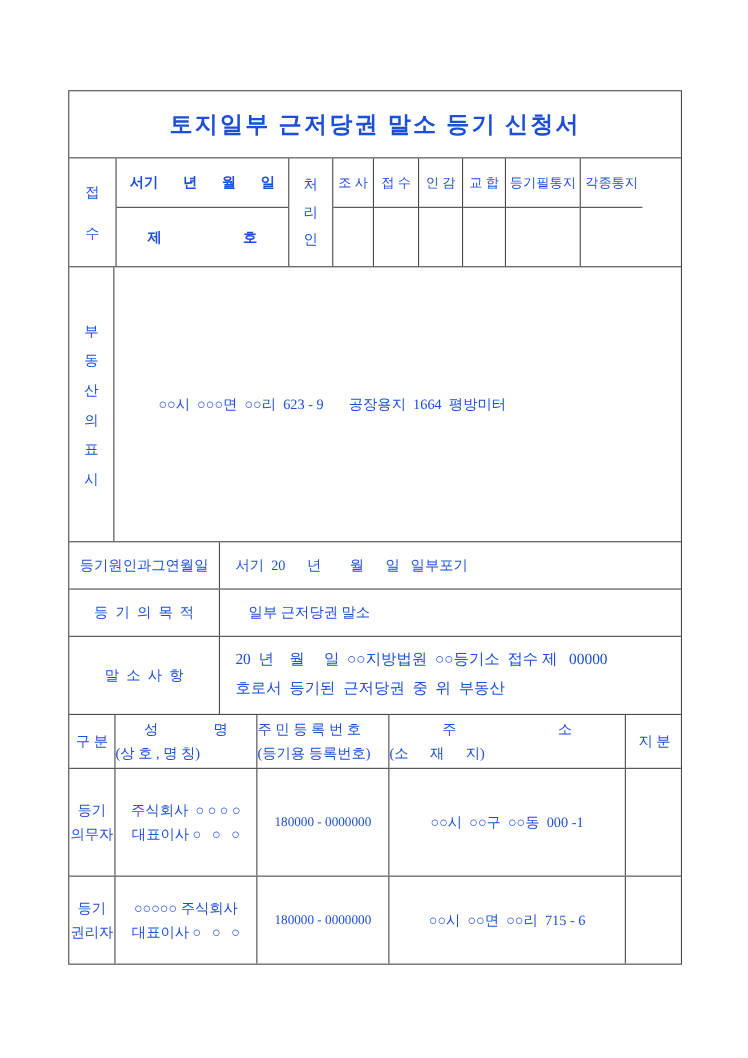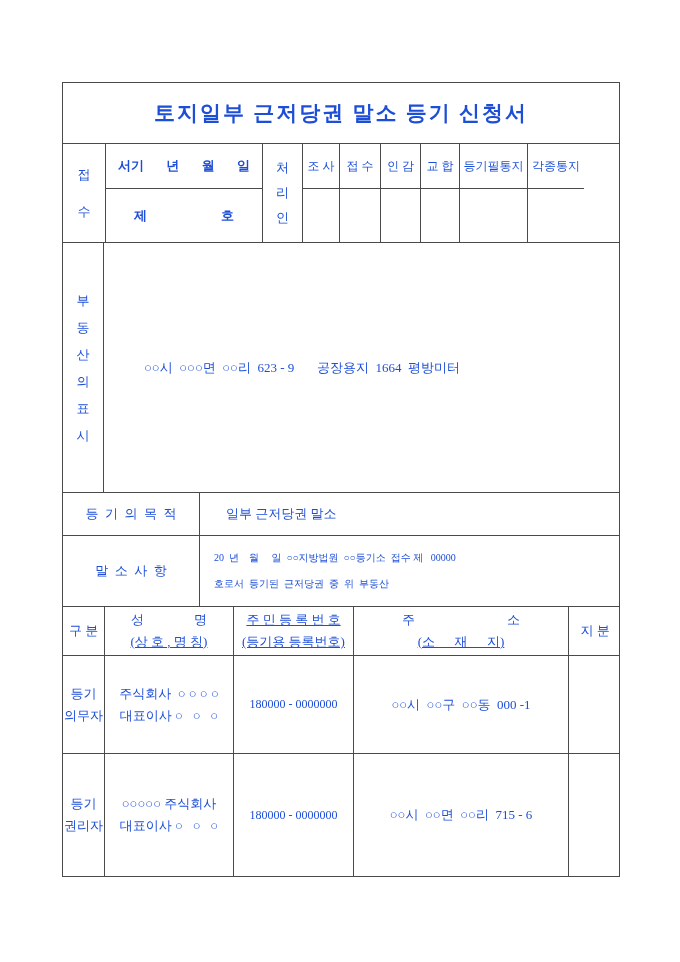--- a/index.html
+++ b/index.html
@@ -45,31 +45,31 @@
   .prop-label{width:41px;flex-direction:column;justify-content:center;font-size:13px;}
   .prop-label span{line-height:27px;}
   .prop-content{justify-content:flex-start;padding-left:40px;font-size:13px;}
 
   
   .cause-row{height:43px;}
   .purpose-row{height:43px;gap:12px;}
   .cancel-row{height:71px;}
   .lbl{width:137px;font-size:13px;}
   .val{justify-content:flex-start;padding-left:14px;font-size:13px;}
-  .val2{flex-direction:column;align-items:flex-start;justify-content:center;padding-left:14px;font-size:10px;line-height:26px;}
+  .val2{flex-direction:column;align-items:flex-start;justify-content:center;padding-left:14px;font-size:14px;line-height:26px;}
 
   
   .party-head-row{height:49px;}
   .party-row1{height:98px;}
   .pc1{width:42px;} .pc2{width:129px;} .pc3{width:120px;} .pc4{width:215px;} .pc5{width:52px;}
   .two-line{flex-direction:column;justify-content:center;font-size:13px;line-height:22px;}
   .spread{display:flex;width:100%;justify-content:space-between;box-sizing:border-box;}
   .spread.name-pad{padding:0 26px;}
   .spread.addr-pad{padding:0 48px;}
-  .centerline{text-align:center;width:100%;text-decoration:underline;}
+  .centerline{text-align:left;width:100%;}
 </style>
 </head>
 <body>
 
 <div class="sheet">
   <div class="form-table">
 
     <div class="row title-row">
       <div class="title">토지일부 근저당권 말소 등기 신청서</div>
     </div>
@@ -127,20 +127,24 @@
         <span>부</span>
         <span>동</span>
         <span>산</span>
         <span>의</span>
         <span>표</span>
         <span>시</span>
       </div>
       <div class="c grow prop-content pre">○○시  ○○○면  ○○리  623 - 9       공장용지  1664  평방미터</div>
     </div>
 
+    <div class="row cause-row">
+      <div class="c lbl">등기원인과그연월일</div>
+      <div class="c grow val pre">서기  20      년        월      일   일부포기</div>
+    </div>
 
     <div class="row purpose-row">
       <div class="c lbl pre">등  기  의  목  적</div>
       <div class="c grow val">일부 근저당권 말소</div>
     </div>
 
     <div class="row cancel-row">
       <div class="c lbl pre">말  소  사  항</div>
       <div class="c grow val2">
         <span class="pre">20  년    월     일  ○○지방법원  ○○등기소  접수 제   00000</span>

